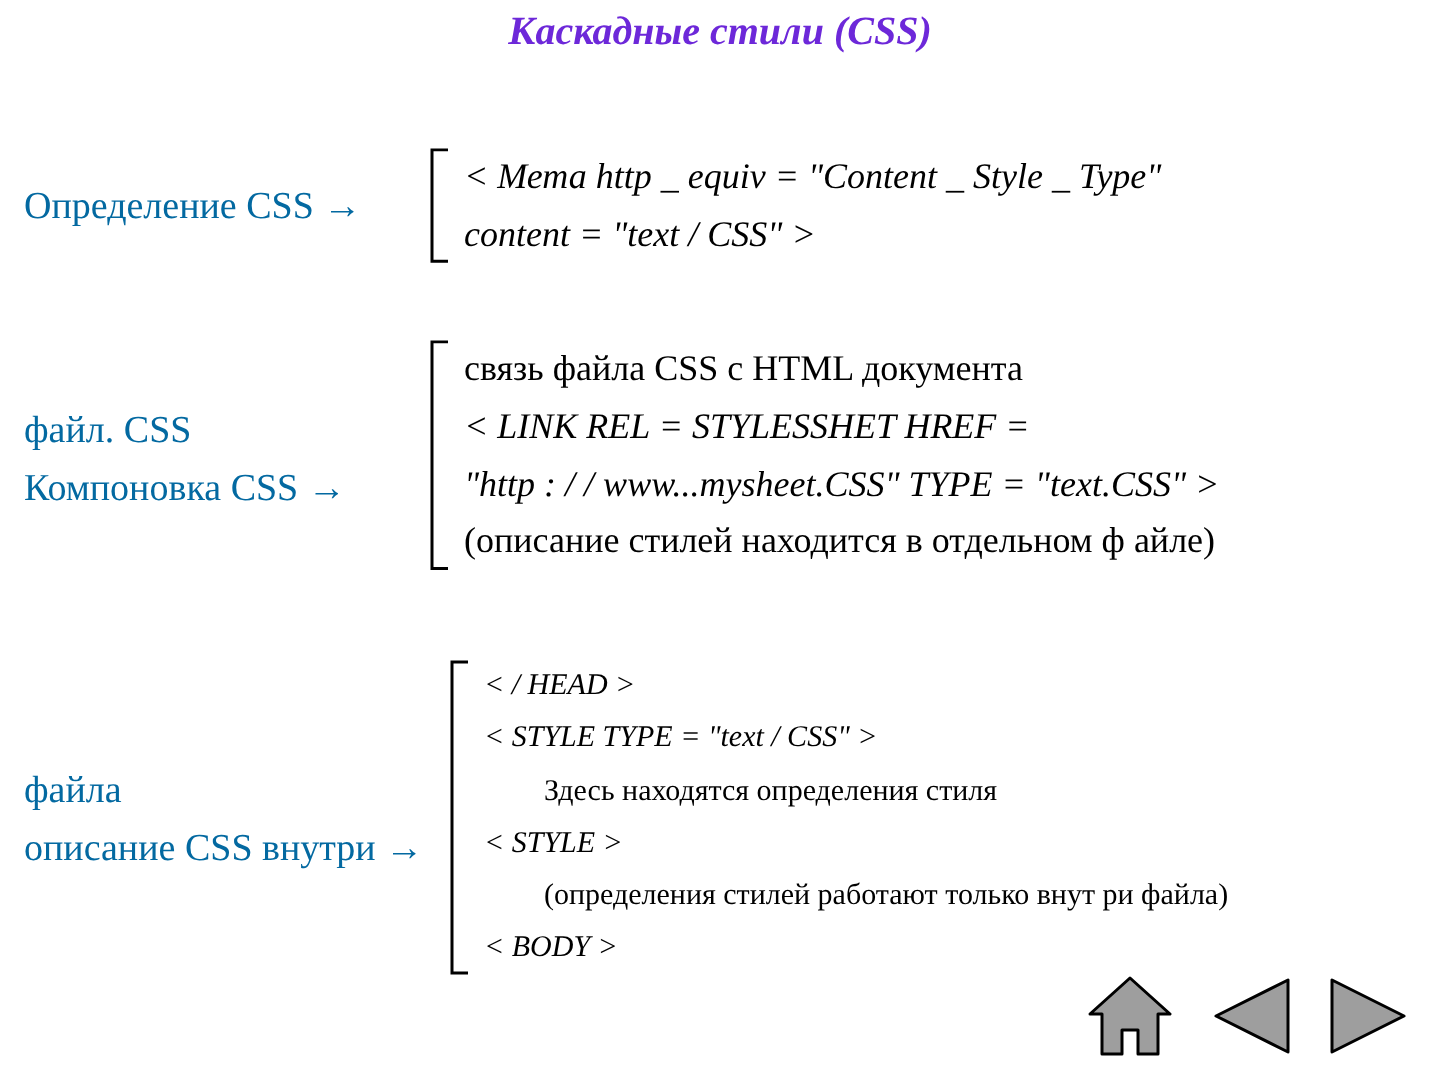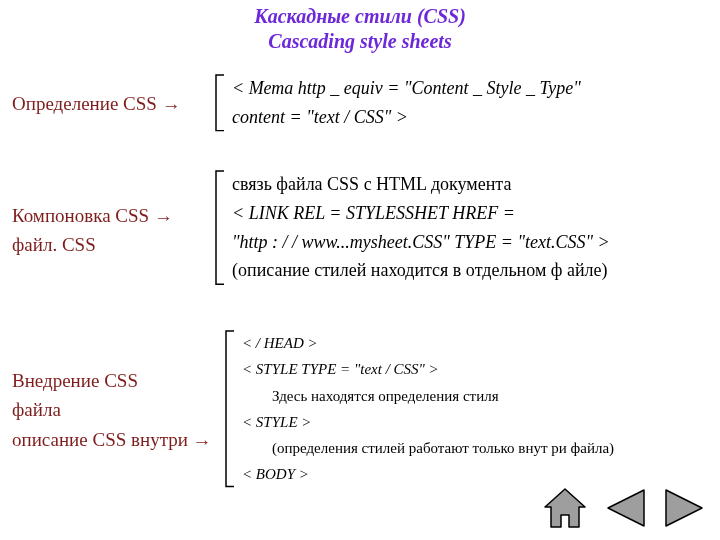--- a/index.html
+++ b/index.html
@@ -31,21 +31,21 @@
 
   .row {
     position: absolute;
     left: 12px;
     display: flex;
     flex-direction: row;
     align-items: flex-start;
   }
   .lhs {
     font-size: 19px;
-    color: #7f1d1d;
+    color: #0369a1;
     line-height: 1.55;
     display: flex;
     flex-direction: column;
     justify-content: center;
   }
   .lhs .arrow-line { white-space: nowrap; }
   .rhs {
     display: flex;
     flex-direction: row;
     align-items: stretch;
@@ -105,21 +105,20 @@
   }
   .nav-btn svg { width: 46px; height: 44px; display: block; }
 </style>
 </head>
 <body>
 
 <div class="slide">
 
   <div class="title">
     <span>Каскадные стили (CSS)</span><br>
-    <span>Cascading style sheets</span>
   </div>
 
   <div class="row row1">
     <div class="lhs">
       <span class="arrow-line">Определение CSS →</span>
     </div>
     <div class="rhs">
       <div class="bracket">
         <svg viewBox="0 0 14 60" preserveAspectRatio="none">
           <path d="M12 1 H4 V59 H12" fill="none" stroke="#000" stroke-width="1.5"></path>
@@ -127,41 +126,40 @@
       </div>
       <div class="rhs-lines">
         <span>&lt; Мета http _ equiv = "Content _ Style _ Type"</span>
         <span>   content = "text / CSS" &gt;</span>
       </div>
     </div>
   </div>
 
   <div class="row row2">
     <div class="lhs">
+      <span class="arrow-line">файл. CSS</span>
       <span class="arrow-line">Компоновка CSS →</span>
-      <span class="arrow-line">файл. CSS</span>
     </div>
     <div class="rhs">
       <div class="bracket">
         <svg viewBox="0 0 14 120" preserveAspectRatio="none">
           <path d="M12 1 H4 V119 H12" fill="none" stroke="#000" stroke-width="1.5"></path>
         </svg>
       </div>
       <div class="rhs-lines">
         <span class="upright-span">связь файла CSS с HTML документа</span>
         <span>&lt; LINK  REL = STYLESSHET   HREF =</span>
         <span>"http : / / www...mysheet.CSS" TYPE = "text.CSS" &gt;</span>
         <span class="upright-span">(описание стилей находится в отдельном ф айле)</span>
       </div>
     </div>
   </div>
 
   <div class="row row3">
     <div class="lhs">
-      <span class="arrow-line">Внедрение CSS</span>
       <span class="arrow-line">файла</span>
       <span class="arrow-line">описание CSS внутри   →</span>
     </div>
     <div class="rhs">
       <div class="bracket">
         <svg viewBox="0 0 14 160" preserveAspectRatio="none">
           <path d="M12 1 H4 V159 H12" fill="none" stroke="#000" stroke-width="1.5"></path>
         </svg>
       </div>
       <div class="rhs-lines">

